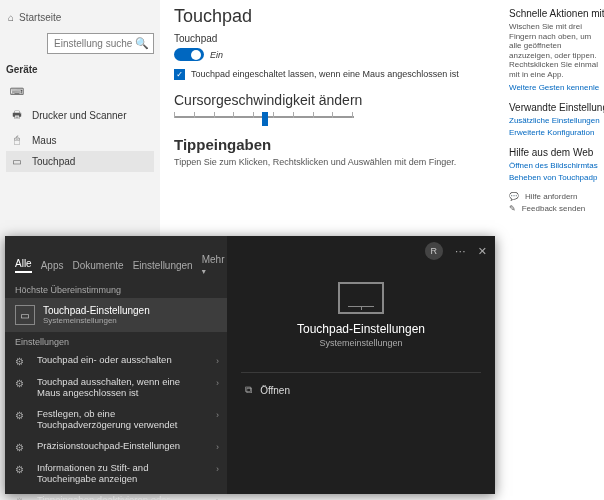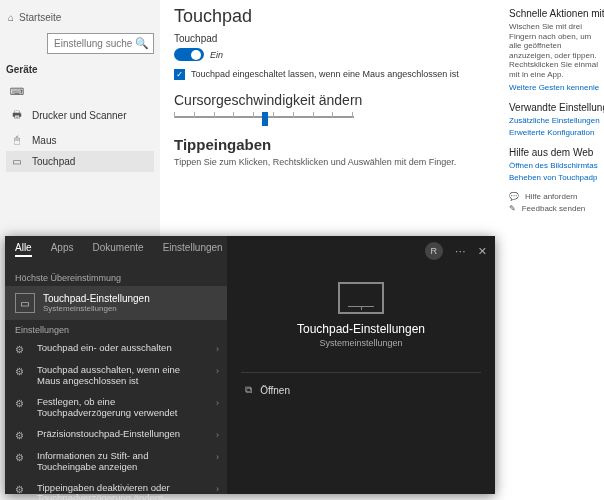--- a/index.html
+++ b/index.html
@@ -36,21 +36,21 @@
   .right-pane { position:absolute; right:0; top:8px; width:95px; font-size:9px; color:#555; overflow:hidden; }
   .rp-head { font-size:10px; color:#222; margin-bottom:3px; white-space:nowrap; }
   .rp-text { font-size:8px; line-height:1.2; margin-bottom:3px; }
   .rp-link { font-size:8px; color:#0067c0; margin-bottom:3px; display:block; white-space:nowrap; }
   .rp-group { margin-bottom:10px; }
   .rp-row { display:flex; gap:6px; align-items:center; font-size:8px; margin-bottom:3px; white-space:nowrap; }
 
   
   .start-search { position:absolute; left:5px; top:236px; width:490px; height:258px; background:#2b2b2b; color:#ddd; display:flex; box-shadow:0 2px 12px rgba(0,0,0,.5); }
   .ss-left { width:222px; background:#2b2b2b; display:flex; flex-direction:column; }
-  .ss-tabs { display:flex; align-items:flex-start; gap:19px; padding:6px 10px 4px; font-size:10px; color:#aaa; }
+  .ss-tabs { display:flex; align-items:center; gap:9px; padding:18px 10px 4px; font-size:10px; color:#aaa; }
   .ss-tabs .tab { cursor:pointer; }
   .ss-tabs .tab.active { color:#fff; border-bottom:2px solid #fff; padding-bottom:2px; }
   .ss-tabs .more::after { content:" \25BE"; font-size:8px; }
   .ss-section-label { font-size:9px; color:#aaa; padding:5px 10px 3px; }
   .ss-top-result { display:flex; align-items:center; gap:8px; padding:7px 10px; background:#3d3d3d; cursor:pointer; }
   .ss-top-result .ico { width:20px; height:20px; display:flex; align-items:center; justify-content:center; border:1px solid #888; font-size:10px; }
   .ss-top-result .ttl { font-size:10px; color:#fff; }
   .ss-top-result .sub { font-size:8px; color:#aaa; }
   .ss-item { display:flex; align-items:flex-start; gap:8px; padding:5px 10px; font-size:9.5px; color:#ddd; cursor:pointer; position:relative; }
   .ss-item .ico { width:14px; color:#aaa; font-size:10px; flex-shrink:0; margin-top:1px; }

